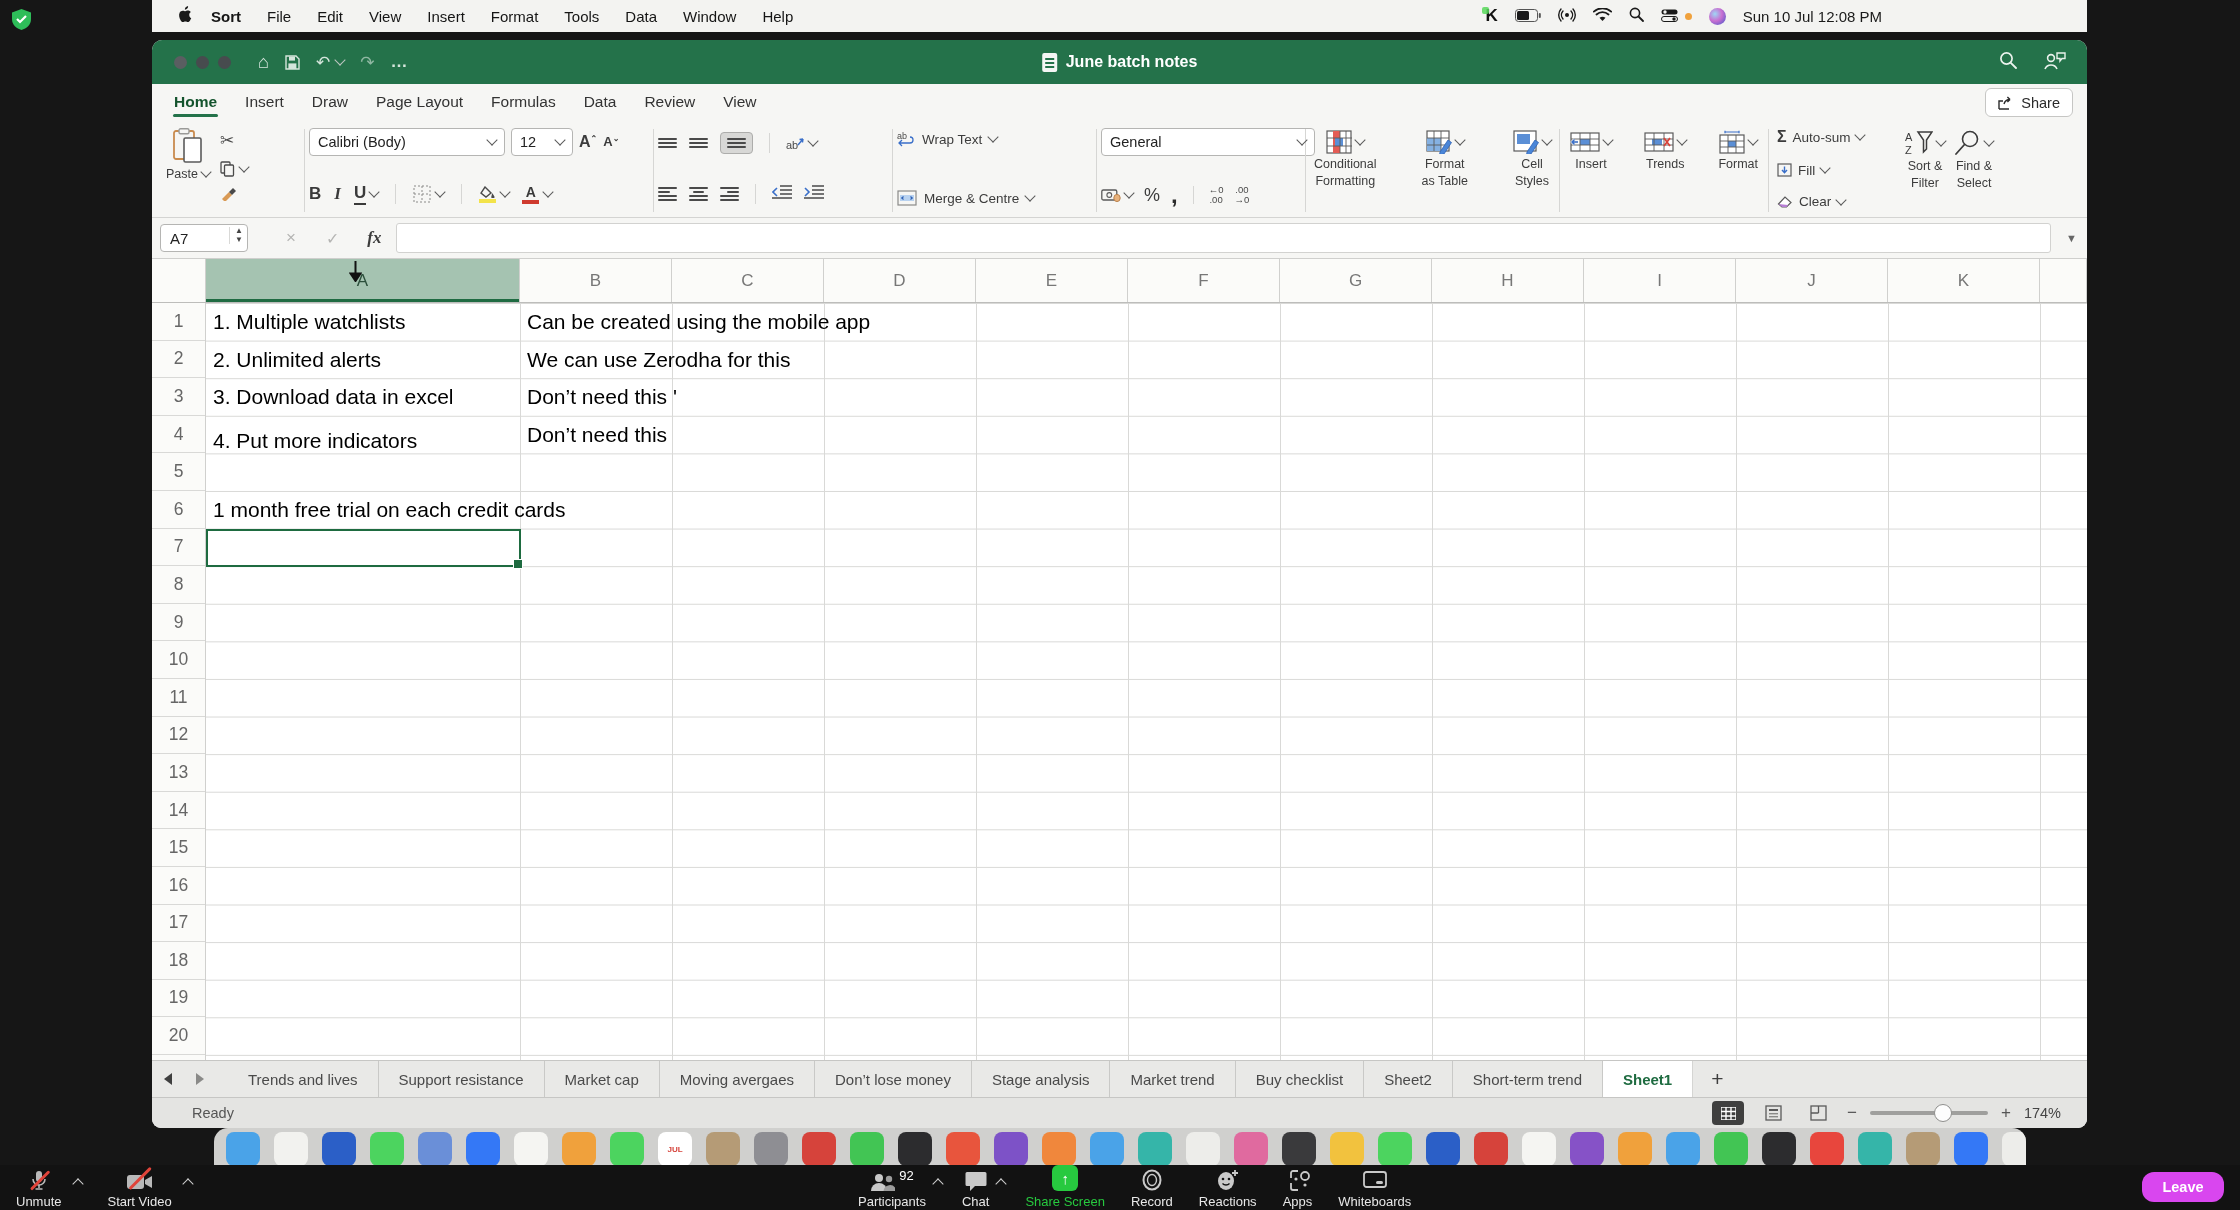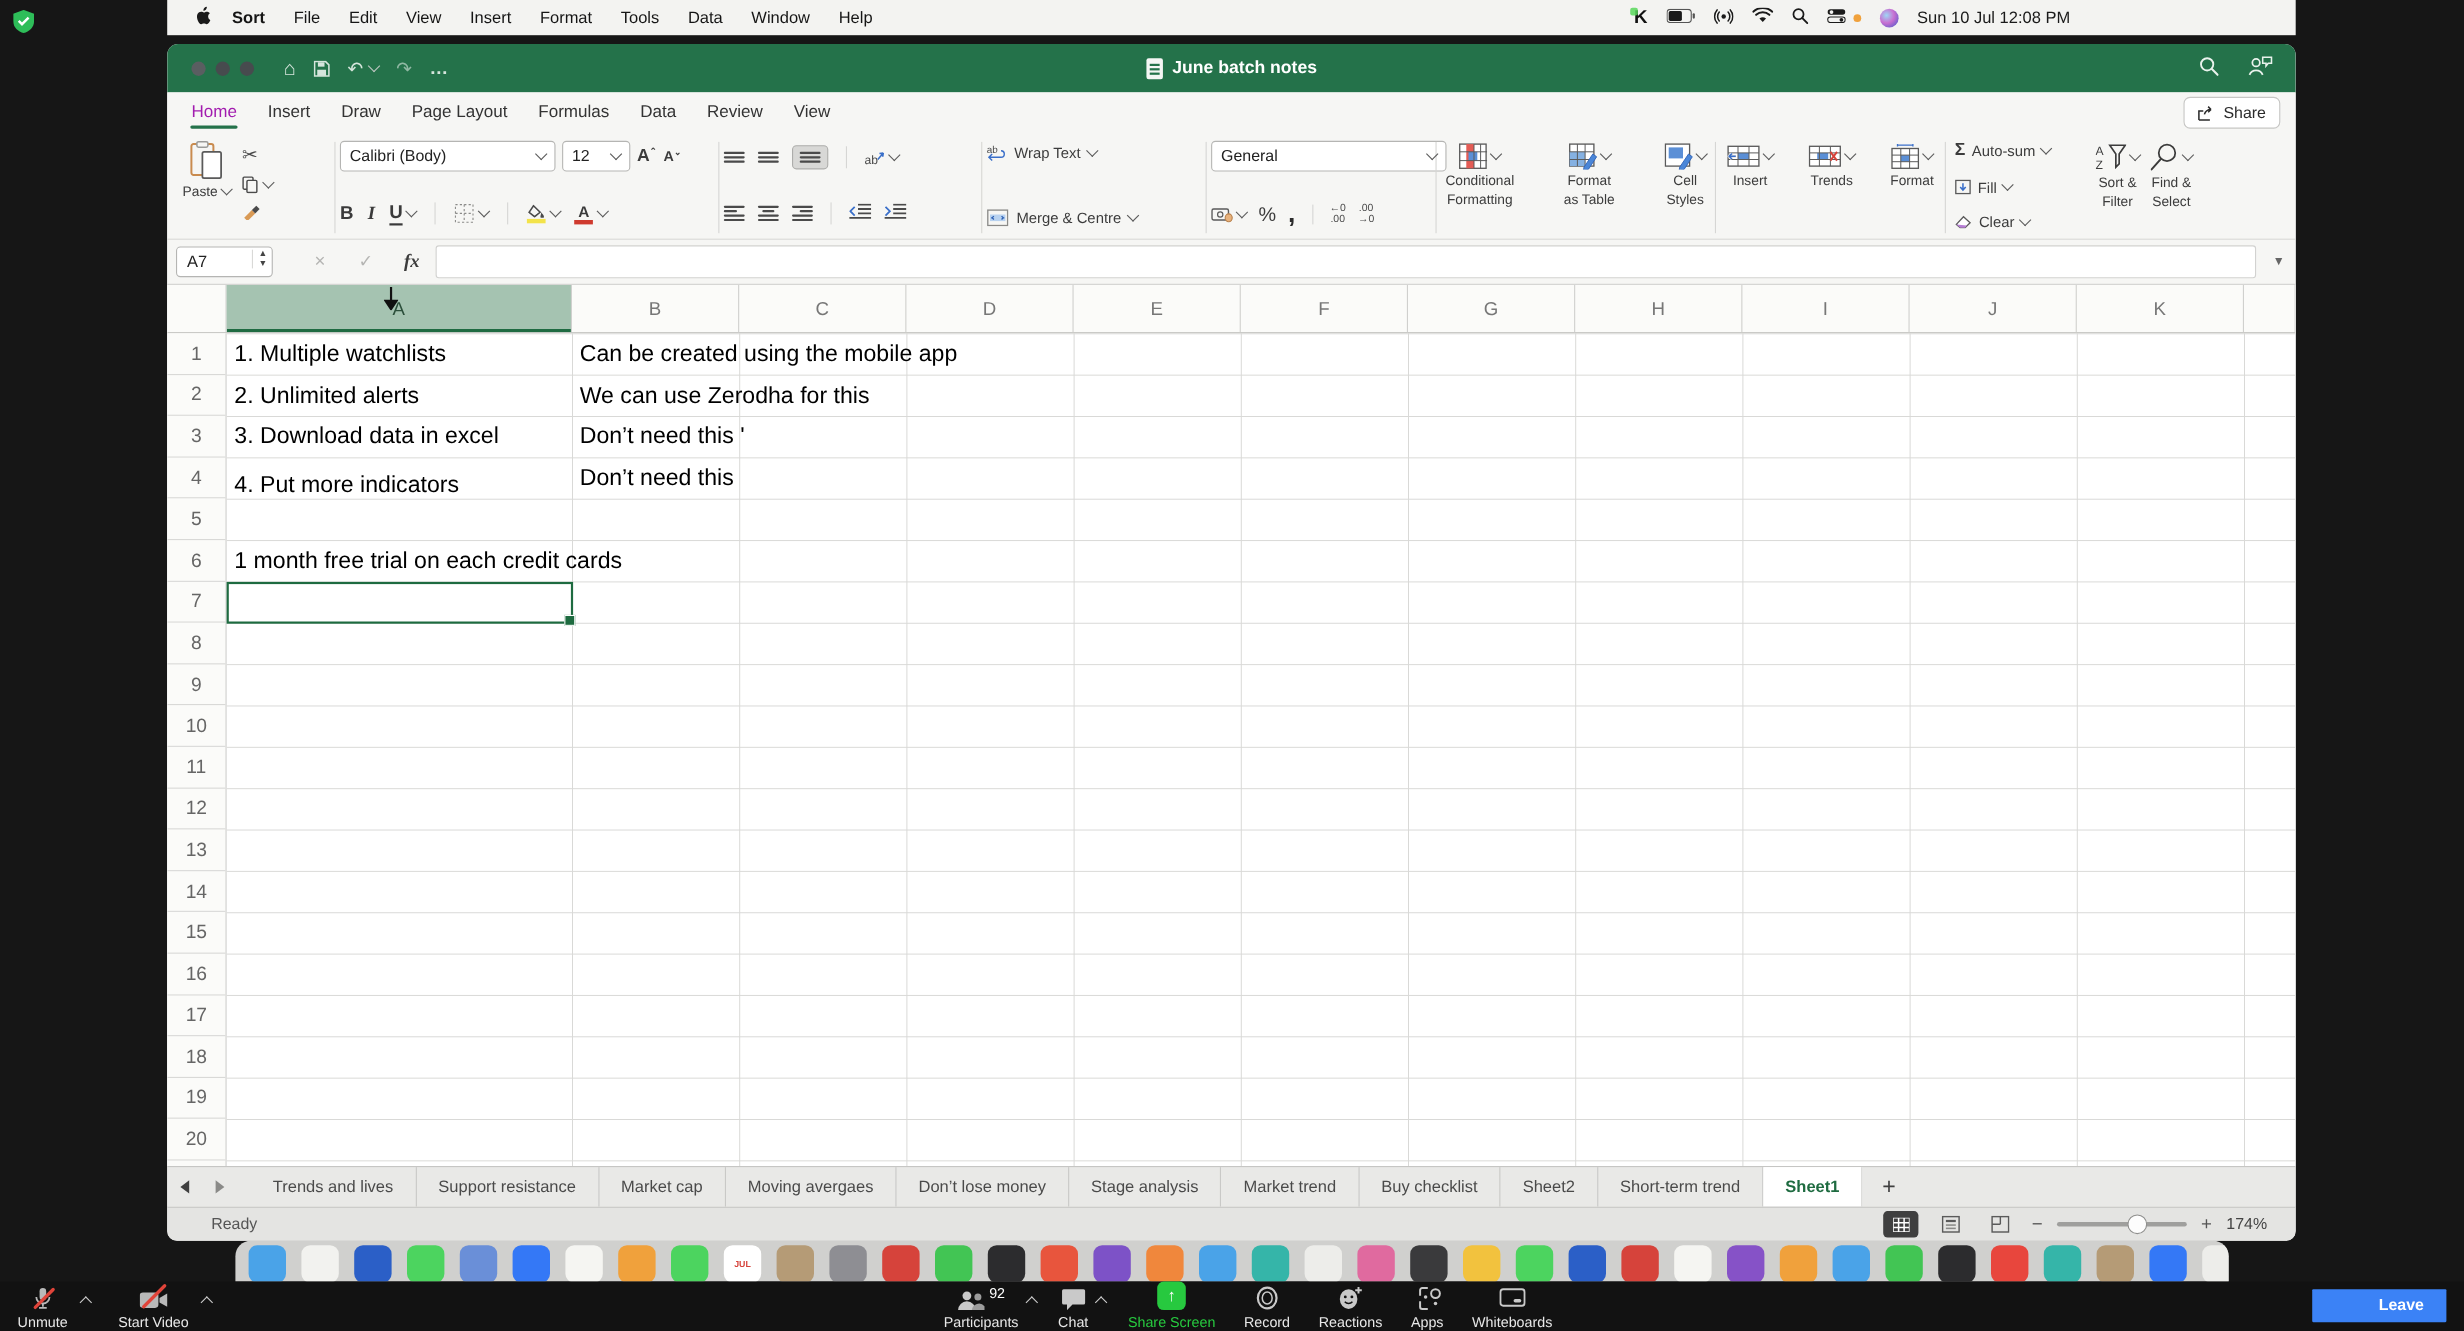--- a/index.html
+++ b/index.html
@@ -43,21 +43,21 @@
   #title-center{position:absolute;left:50%;transform:translateX(-50%);display:flex;align-items:center;gap:9px;
                 font-weight:700;font-size:16px;color:#fff;}
   #doc-icon{width:15px;height:19px;background:#f4f6f4;border-radius:2px;position:relative;}
   #doc-icon::after{content:"";position:absolute;left:3px;top:5px;width:9px;height:2px;background:#24724a;
                    box-shadow:0 4px 0 #24724a,0 8px 0 #24724a;}
   #titlebar-right{position:absolute;right:20px;display:flex;align-items:center;gap:26px;}
 
   
   #tabrow{height:36px;background:#f6f6f4;display:flex;align-items:stretch;padding-left:8px;position:relative;}
   .rtab{padding:0 14px;font-size:15.5px;color:#333;display:flex;align-items:center;position:relative;}
-  .rtab.active{font-weight:400;color:#a21caf;}
+  .rtab.active{font-weight:700;color:#14532d;}
   .rtab.active::after{content:"";position:absolute;left:13px;right:13px;bottom:3px;height:3px;
                       background:#24724a;border-radius:2px;}
   #share-btn{position:absolute;right:14px;top:4px;height:27px;padding:0 12px;background:#fff;
              border:1px solid #c6c6c4;border-radius:6px;display:flex;align-items:center;gap:7px;
              font-size:14.5px;color:#2b2b2b;}
 
   
   #ribbon{height:98px;background:#f6f6f4;border-bottom:1px solid #d4d4d2;display:flex;
           align-items:stretch;padding:6px 8px 2px;box-sizing:border-box;color:#3c3c3c;}
   .rdiv{width:1px;background:#d6d6d4;margin:3px 4px;}
@@ -150,22 +150,22 @@
          justify-content:center;font-size:8px;font-weight:700;color:#d6433b;}
 
   
   #zoombar{position:absolute;left:0;right:0;bottom:0;height:45px;background:#121212;}
   .zitem{display:flex;flex-direction:column;align-items:center;gap:3px;font-size:13px;color:#e8e8e8;}
   .zitem .ic{height:21px;display:flex;align-items:flex-end;justify-content:center;position:relative;}
   .zlabel{white-space:nowrap;}
   #zb-left{position:absolute;left:16px;top:5px;display:flex;gap:12px;align-items:flex-start;}
   #zb-center{position:absolute;left:858px;top:5px;display:flex;gap:8px;align-items:flex-start;}
   #zb-right{position:absolute;right:16px;top:7px;}
-  #leave-btn{width:82px;height:30px;background:#3b82f6;border-radius:1px;color:#fff;font-size:14.5px;
-             font-weight:700;display:flex;align-items:center;justify-content:center;padding-left:40px;}
+  #leave-btn{width:82px;height:30px;background:#d946ef;border-radius:12px;color:#fff;font-size:14.5px;
+             font-weight:700;display:flex;align-items:center;justify-content:center;}
   .share-ic{width:26px;height:26px;background:#27c93f;border-radius:6px;display:flex;align-items:center;
             justify-content:center;color:#fff;font-size:15px;font-weight:700;}
   .green{color:#27c93f;}
   .badge92{font-size:13px;color:#fff;margin-left:3px;margin-bottom:8px;}
   .slash{position:absolute;left:-2px;top:9px;width:26px;height:2.5px;background:#e0443a;
          transform:rotate(-45deg);border-radius:2px;}
 </style>
 </head>
 <body>
 

